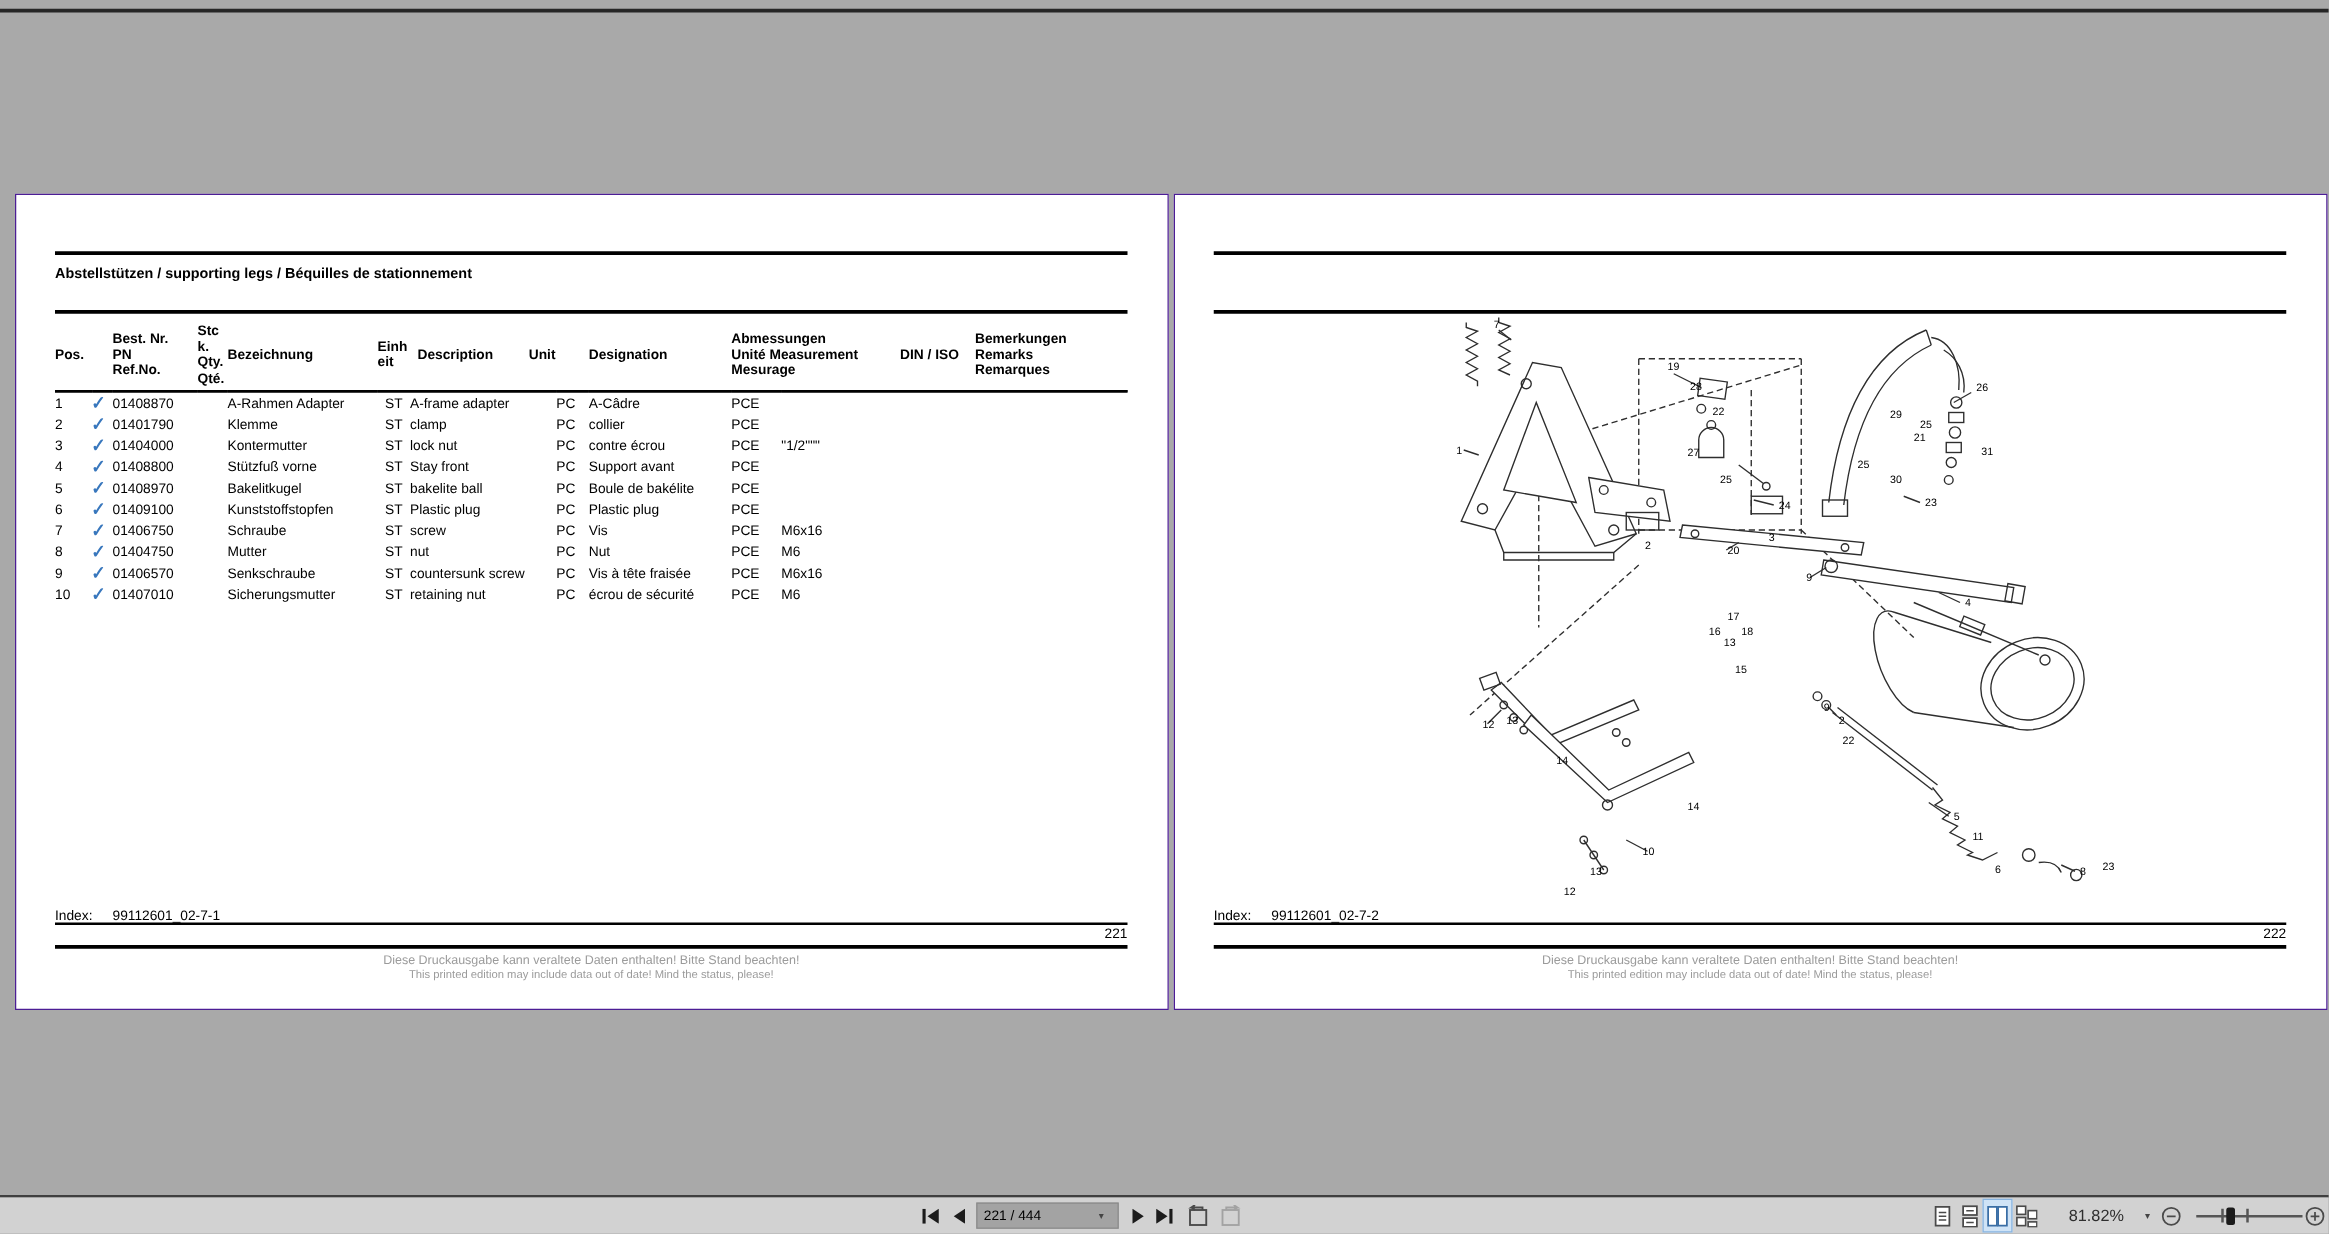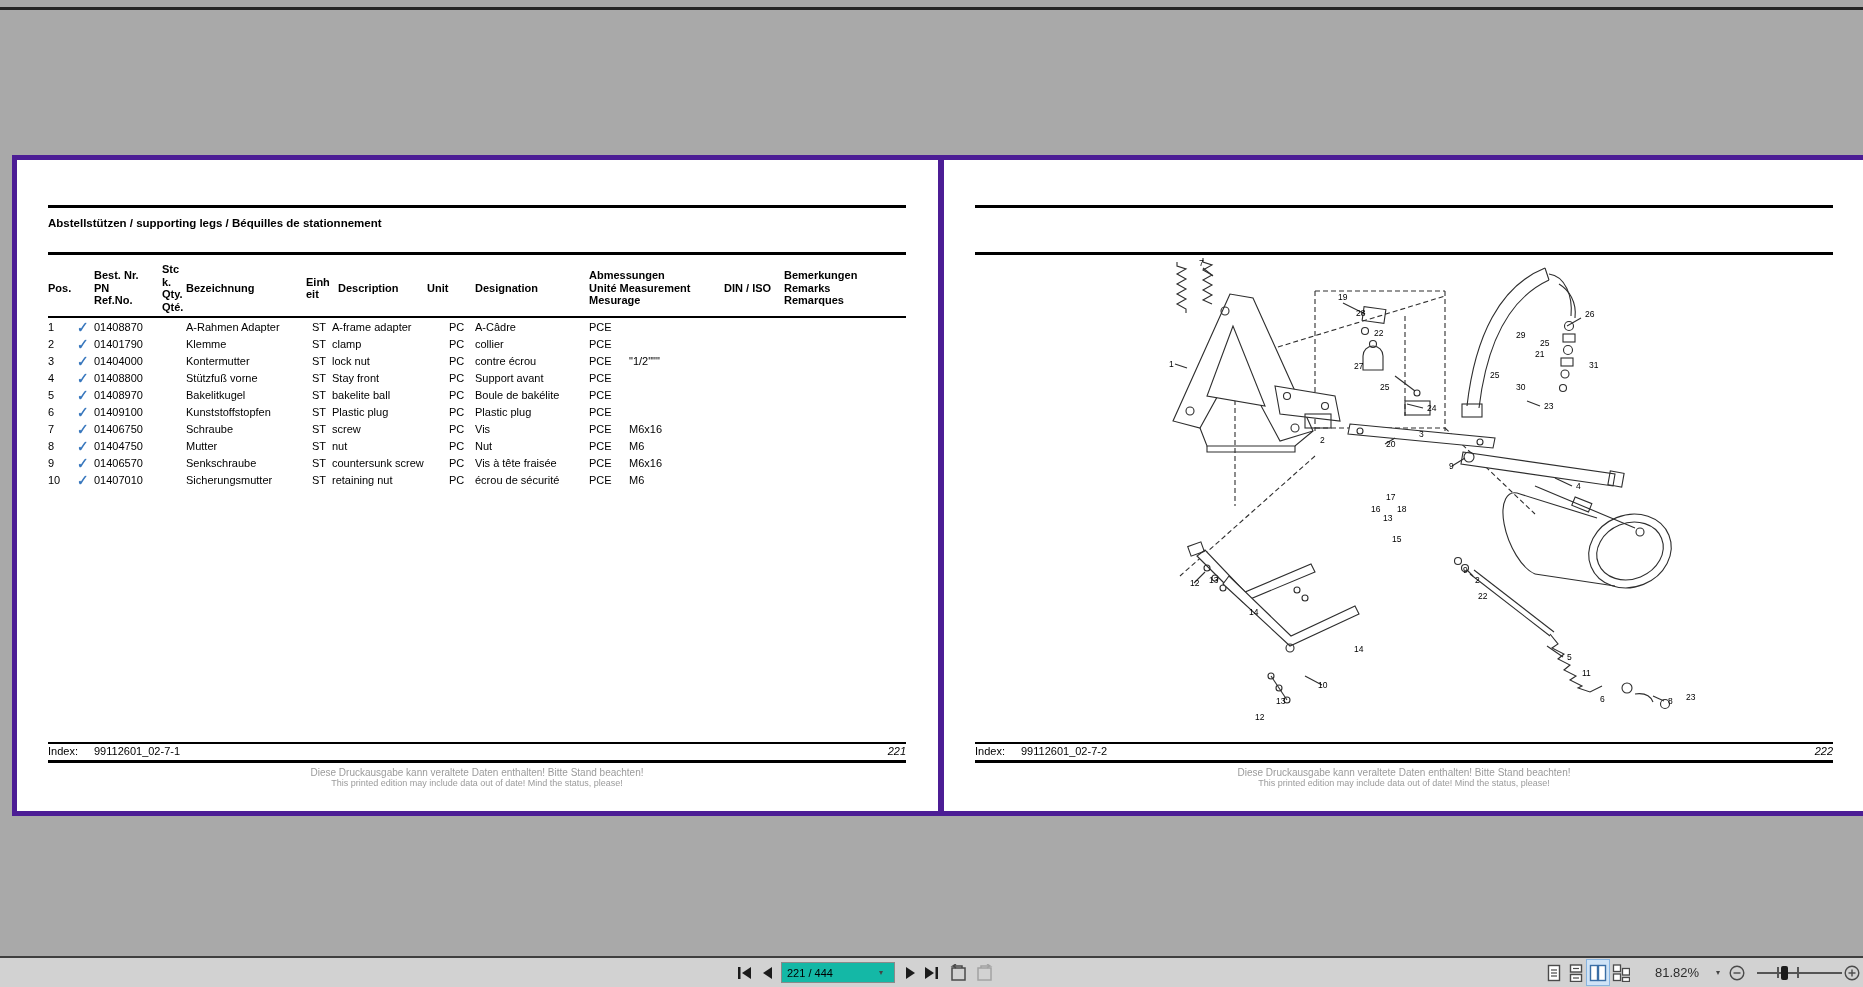--- a/index.html
+++ b/index.html
@@ -7,21 +7,21 @@
     width:1863px;height:987px;position:relative;overflow:hidden;
     background:#a9a9a9;
     font-family:"Liberation Sans", sans-serif;
     -webkit-font-smoothing:antialiased;
   }
   .abs{position:absolute;}
   
   #top-edge{left:0;top:7px;width:1863px;height:3px;background:#262626;}
   
   .pdf-page{
-    background:#ffffff;border:5px solid #4c1d95;top:155px;width:921px;height:651px;
+    background:#ffffff;border:1px solid #4c1d95;top:155px;width:921px;height:651px;
     color:#000;
   }
   #left-page{left:12px;}
   #right-page{left:939px;}
   .rule{background:#000;left:31px;width:858px;}
   .rule.thick{height:2.5px;}
   .rule.thin{height:1.5px;}
   .page-title{
     left:31px;top:57px;width:858px;font-size:11.5px;font-weight:bold;white-space:nowrap;
   }
@@ -43,44 +43,44 @@
   td.col-qty{text-align:center;}
   td.col-einheit{text-align:center;}
   td.col-check{text-align:left;}
   .chk{
     color:#3877bd;font-weight:bold;font-size:14px;line-height:10px;
     display:inline-block;transform:rotate(-6deg) skewX(-6deg);position:relative;top:1px;left:-1px;
   }
   
   .pf-rule-a{top:582px;}
   .pf-rule-b{top:600px;}
-  .pf-index{left:31px;top:585px;width:858px;font-size:11px;}
+  .pf-index{left:31px;top:571px;width:858px;font-size:11px;}
   .pf-index .idx-label{display:inline-block;width:46px;}
-  .pf-pagenum{top:585px;right:32px;font-size:11px;font-style:italic;}
+  .pf-pagenum{top:585px;right:32px;font-size:11px;}
   .pf-disc1{left:31px;top:607px;width:858px;text-align:center;font-size:10px;color:#9b9b9b;}
   .pf-disc2{left:31px;top:617.5px;width:858px;text-align:center;font-size:9px;color:#9b9b9b;}
   
   #diagram-svg{left:31px;top:96px;}
   #diagram-svg path, #diagram-svg polyline, #diagram-svg line, #diagram-svg polygon,
   #diagram-svg circle, #diagram-svg ellipse, #diagram-svg rect{
     fill:none;stroke:#2e2e2e;stroke-width:1.1;
   }
   #diagram-svg .fillw{fill:#ffffff;}
   #diagram-svg .dash{stroke-dasharray:5 3;stroke-width:0.8;}
   #diagram-svg .thin{stroke-width:0.6;}
   #diagram-svg text{
     fill:#000;stroke:none;font-size:8.5px;font-family:"Liberation Sans",sans-serif;
   }
   
   #toolbar-sep{left:0;top:956px;width:1863px;height:2px;background:#3f3f3f;}
   #toolbar{left:0;top:958px;width:1863px;height:29px;background:#d2d2d2;}
   .tb-btn{position:absolute;top:0;height:29px;display:flex;align-items:center;justify-content:center;cursor:default;}
   .tb-btn svg{display:block;}
   #page-num-box{
-    position:absolute;left:781px;top:4px;width:112px;height:19px;background:#14b8a6;
+    position:absolute;left:781px;top:4px;width:112px;height:19px;background:#a3a3a3;
     border:1px solid #8a8a8a;display:flex;align-items:center;
   }
   #page-num-input{
     border:none;outline:none;width:86px;height:17px;font-size:11px;padding:0 0 0 5px;
     font-family:"Liberation Sans",sans-serif;background:transparent;
   }
   #page-num-caret{width:16px;text-align:center;font-size:8px;color:#444;}
   .layout-btn{width:22px;}
   .layout-btn.active{background:#cfe3f6;border:1px solid #88b4e0;height:25px;top:1px;}
   #zoom-text{position:absolute;left:1655px;top:0;height:29px;display:flex;align-items:center;font-size:13px;color:#2e2e2e;}

